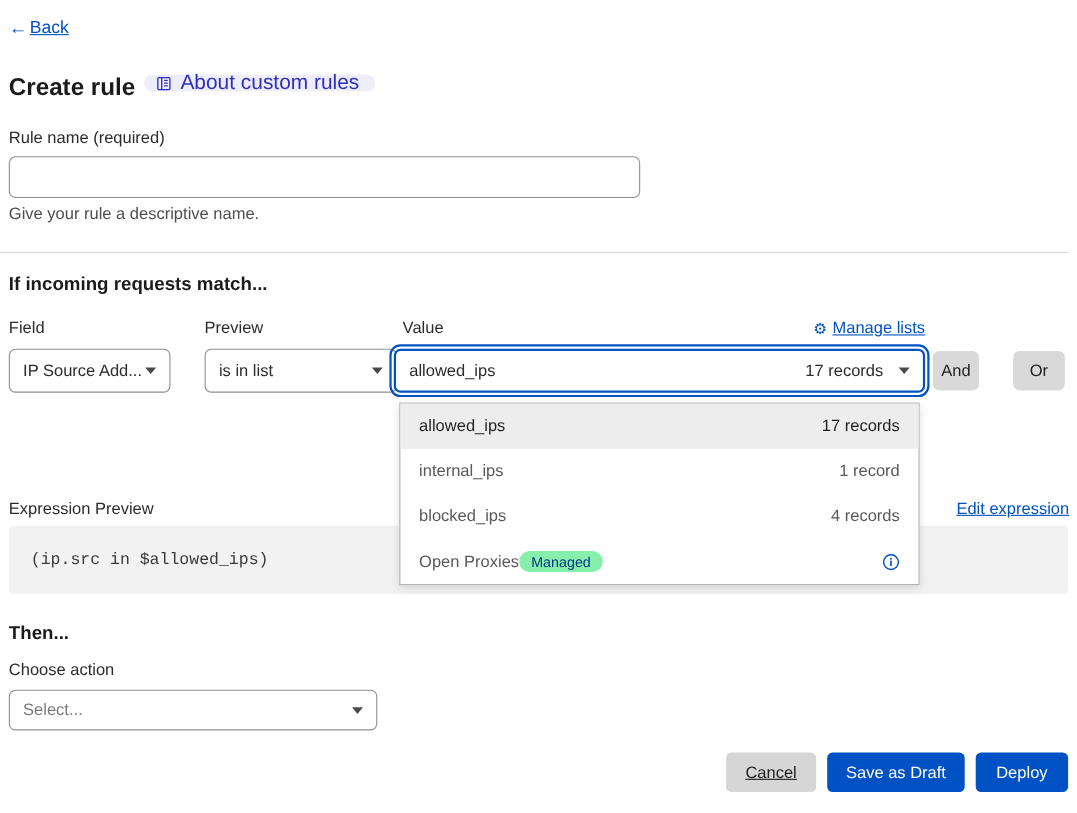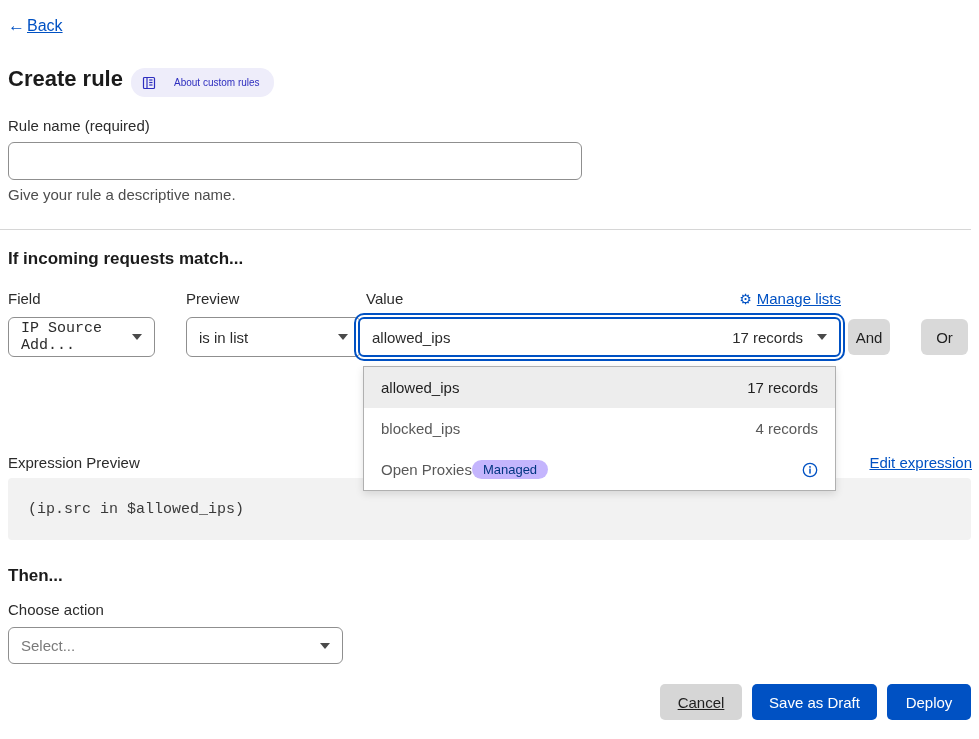--- a/index.html
+++ b/index.html
@@ -17,25 +17,25 @@
     text-decoration: underline;
     cursor: pointer;
     font-size: 15px;
   }
   
   .back { left: 8px; top: 16px; font-size: 16px; display: flex; align-items: center; gap: 2px; }
   .back .arrow { color: #0051c3; text-decoration: none; font-size: 17px; }
   
   .page-title { left: 8px; top: 66px; font-size: 22px; font-weight: 700; color: #1b1b1b; }
   .about-badge {
-    left: 131px; top: 68px; height: 29px;
-    display: inline-flex; align-items: center; gap: 17px;
+    left: 131px; top: 68px; height: 15px;
+    display: inline-flex; align-items: center; gap: 7px;
     background: #eeedfa; border-radius: 14px;
     padding: 0 14px 0 10px;
-    color: #2e2ebf; font-size: 10px; cursor: pointer;
+    color: #2e2ebf; font-size: 19px; cursor: pointer;
   }
   .about-badge .book { display: inline-flex; }
   
   .field-label { font-size: 15px; color: #2b2b2b; }
   .rule-name-label { left: 8px; top: 117px; }
   .text-input {
     left: 8px; top: 142px; width: 574px; height: 38px;
     border: 1px solid #8f8f8f; border-radius: 6px;
     font-size: 15px; padding: 0 10px;
     font-family: "Liberation Sans", sans-serif;
@@ -50,21 +50,21 @@
   .lbl-operator { left: 186px; top: 290px; }
   .lbl-value { left: 366px; top: 290px; }
   .manage-lists { top: 290px; right: 138px; display: flex; align-items: center; gap: 5px; }
   .manage-lists .gear { font-size: 14px; color: #0051c3; text-decoration: none; }
   .select-box {
     height: 40px; background: #fff;
     border: 1px solid #8f8f8f; border-radius: 6px;
     display: flex; align-items: center; justify-content: space-between;
     padding: 0 12px; font-size: 15px; color: #2b2b2b; cursor: pointer;
   }
-  .sel-field { left: 8px; top: 317px; width: 147px; font-family: Liberation Mono, monospace; }
+  .sel-field { left: 8px; top: 317px; width: 147px; }
   .sel-operator { left: 186px; top: 317px; width: 175px; }
   .sel-value {
     left: 358px; top: 317px; width: 483px;
     border: 2px solid #0051c3;
     outline: 2px solid #0051c3; outline-offset: 2px;
   }
   .sel-value .right-part { display: flex; align-items: center; gap: 14px; }
   .chevron {
     width: 0; height: 0;
     border-left: 5px solid transparent; border-right: 5px solid transparent;
@@ -86,21 +86,21 @@
   }
   .dd-row {
     height: 41px; display: flex; align-items: center; justify-content: space-between;
     padding: 0 17px; font-size: 15px; color: #595959; cursor: pointer;
   }
   .dd-row.selected { background: #ededed; color: #1f1f1f; }
   .dd-row.selected .dd-meta { color: #1f1f1f; }
   .dd-meta { color: #595959; }
   .dd-left { display: flex; align-items: center; }
   .managed-badge {
-    background: #c4b5fd; color: #003681;
+    background: #86efac; color: #003681;
     font-size: 13px; border-radius: 11px;
     padding: 3px 11px; line-height: 1;
   }
   .info-icon { display: inline-flex; cursor: pointer; }
   
   .expr-label { left: 8px; top: 454px; font-size: 15px; color: #2b2b2b; }
   .edit-expression { top: 454px; right: 7px; }
   .expr-block {
     left: 8px; top: 478px; width: 963px; height: 62px;
     background: #f2f2f2; border-radius: 4px;
@@ -185,20 +185,24 @@
 
 <button class="abs gray-btn btn-and">And</button>
 <button class="abs gray-btn btn-or">Or</button>
 
 <div class="abs dropdown-panel">
   <div class="dd-row selected">
     <span>allowed_ips</span>
     <span class="dd-meta">17 records</span>
   </div>
   <div class="dd-row">
+    <span>internal_ips</span>
+    <span class="dd-meta">1 record</span>
+  </div>
+  <div class="dd-row">
     <span>blocked_ips</span>
     <span class="dd-meta">4 records</span>
   </div>
   <div class="dd-row">
     <span class="dd-left">
       <span>Open Proxies</span>
       <span class="managed-badge">Managed</span>
     </span>
     <span class="info-icon">
       <svg width="16" height="16" viewBox="0 0 16 16">

